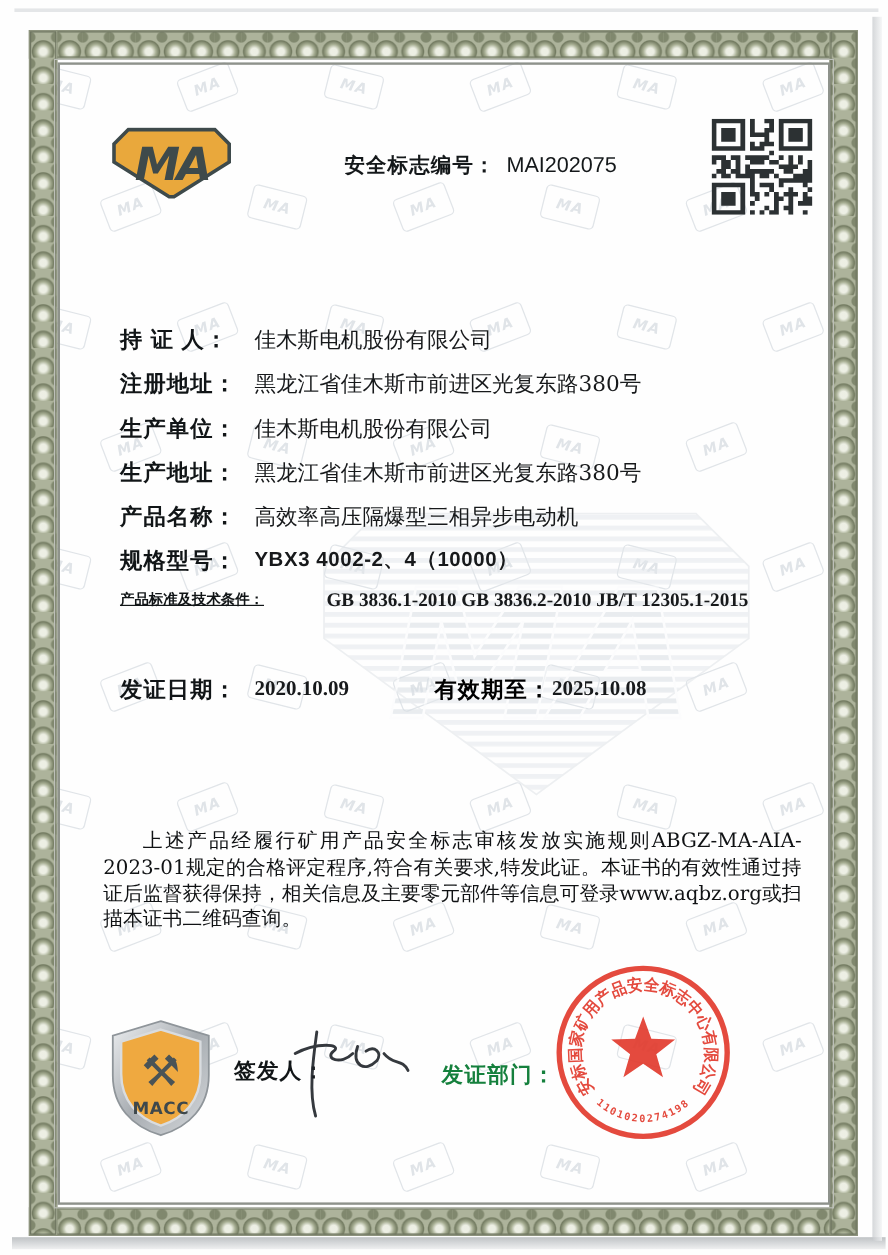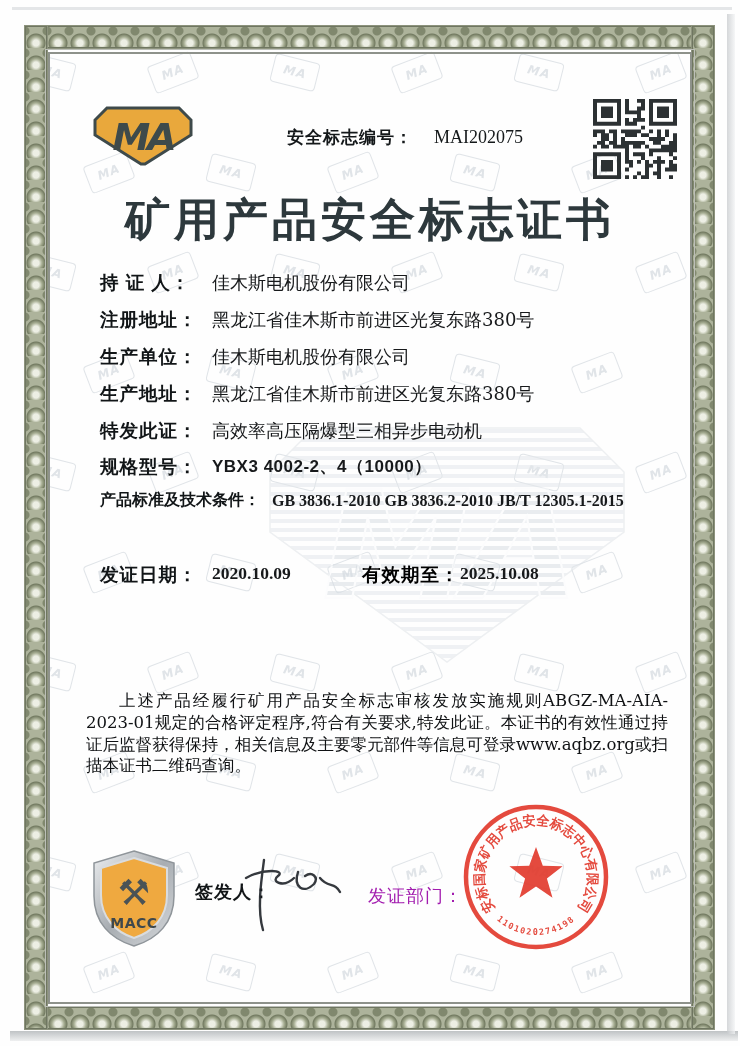--- a/index.html
+++ b/index.html
@@ -29,46 +29,46 @@
   #wm-tiles{position:absolute;inset:0;z-index:0;}
   .wm-tile{position:absolute;width:44px;height:27px;line-height:27px;text-align:center;
        border:1px solid rgba(196,203,211,.5);border-radius:4px;color:rgba(199,206,214,.55);
        font-weight:700;font-style:italic;font-size:12px;letter-spacing:1px;
        font-family:"DejaVu Sans",sans-serif;}
   .wm-big{position:absolute;left:262px;top:420px;z-index:1;opacity:.55;}
   
   .ma-logo{position:absolute;left:93px;top:106px;z-index:2;}
   .certno{position:absolute;left:287px;top:126px;z-index:2;white-space:nowrap;}
   .certno .lab{font-weight:700;font-size:17px;color:#14181a;letter-spacing:1px;}
-  .certno .num{font-family:Liberation Serif, serif;font-size:18px;color:#14181a;margin-left:21px;}
+  .certno .num{font-family:Liberation Sans, sans-serif;font-size:18px;color:#14181a;margin-left:9px;}
   .qr{position:absolute;left:593px;top:99px;z-index:2;}
   .title{position:absolute;left:0;right:0;top:190px;text-align:center;z-index:2;
        font-family:"Liberation Serif",serif;font-weight:700;font-size:45px;color:#2d383c;
        letter-spacing:4px;}
   
   .row{position:absolute;left:100px;right:60px;height:26px;z-index:2;white-space:nowrap;}
   .row .lbl{font-weight:700;font-size:18.5px;color:#111517;letter-spacing:1px;}
   .row .val{position:absolute;left:112px;top:1px;font-family:"DejaVu Serif",serif;
        font-size:18px;color:#17191b;}
   .r5 .val{font-family:"Liberation Sans",sans-serif;font-weight:700;font-size:17px;letter-spacing:.5px;}
-  .r6 .lbl{font-size:16px;letter-spacing:0;}
+  .r6 .lbl{font-size:12px;letter-spacing:0;text-decoration:underline;}
   .r6 .val{left:172px;font-family:"Liberation Serif",serif;font-size:16px;font-weight:600;top:2px;}
   .r8 .val{font-family:"Liberation Serif",serif;font-weight:600;font-size:17.5px;}
   .row .lbl2{position:absolute;left:262px;top:0;font-weight:700;font-size:18.5px;color:#000000;letter-spacing:1px;}
   .row .val2{position:absolute;left:360px;top:1px;font-family:"Liberation Serif",serif;
        font-weight:600;font-size:17.5px;color:#17191b;}
   
   .statement{position:absolute;left:86px;width:582px;top:690px;z-index:2;
        font-family:"DejaVu Serif",serif;font-size:16.5px;line-height:21.8px;color:#101214;
        text-align:justify;text-indent:2em;}
   
   .macc{position:absolute;left:88px;top:848px;z-index:2;}
   .signer{position:absolute;left:195px;top:880px;z-index:2;font-weight:700;font-size:18px;color:#111517;letter-spacing:1px;}
   .sig{position:absolute;left:236px;top:848px;z-index:2;}
-  .dept{position:absolute;left:368px;top:884px;z-index:2;font-weight:400;font-size:18px;color:#a21caf;letter-spacing:1px;}
+  .dept{position:absolute;left:368px;top:884px;z-index:2;font-weight:700;font-size:18px;color:#15803d;letter-spacing:1px;}
   .seal{position:absolute;left:458px;top:799px;z-index:3;opacity:.92;}
 </style>
 </head>
 <body>
 
 <div class="page">
 
   <div id="wm-tiles">
       <div class="wm-tile" style="left: 28px; top: 58px; transform: rotate(14deg);">MA</div>
       <div class="wm-tile" style="left: 150px; top: 58px; transform: rotate(-21deg);">MA</div>
@@ -152,40 +152,39 @@
   </svg>
 
   <div class="certno">
     <span class="lab">安全标志编号：</span><span class="num">MAI202075</span>
   </div>
 
   <svg id="qr-svg" class="qr" width="84" height="80" viewBox="0 0 84 84" preserveAspectRatio="none">
       <path d="M32,0h4v4h-4zM44,0h4v4h-4zM48,0h4v4h-4zM32,4h4v4h-4zM48,4h4v4h-4zM32,8h4v4h-4zM44,8h4v4h-4zM48,8h4v4h-4zM32,12h4v4h-4zM36,12h4v4h-4zM40,12h4v4h-4zM44,12h4v4h-4zM44,16h4v4h-4zM32,20h4v4h-4zM40,20h4v4h-4zM44,20h4v4h-4zM48,20h4v4h-4zM32,24h4v4h-4zM36,24h4v4h-4zM40,24h4v4h-4zM48,28h4v4h-4zM0,32h4v4h-4zM4,32h4v4h-4zM8,32h4v4h-4zM16,32h4v4h-4zM20,32h4v4h-4zM28,32h4v4h-4zM32,32h4v4h-4zM36,32h4v4h-4zM40,32h4v4h-4zM44,32h4v4h-4zM56,32h4v4h-4zM64,32h4v4h-4zM72,32h4v4h-4zM0,36h4v4h-4zM8,36h4v4h-4zM12,36h4v4h-4zM20,36h4v4h-4zM32,36h4v4h-4zM36,36h4v4h-4zM40,36h4v4h-4zM48,36h4v4h-4zM52,36h4v4h-4zM64,36h4v4h-4zM72,36h4v4h-4zM80,36h4v4h-4zM8,40h4v4h-4zM12,40h4v4h-4zM20,40h4v4h-4zM28,40h4v4h-4zM56,40h4v4h-4zM60,40h4v4h-4zM64,40h4v4h-4zM68,40h4v4h-4zM80,40h4v4h-4zM4,44h4v4h-4zM8,44h4v4h-4zM16,44h4v4h-4zM20,44h4v4h-4zM28,44h4v4h-4zM32,44h4v4h-4zM36,44h4v4h-4zM40,44h4v4h-4zM44,44h4v4h-4zM48,44h4v4h-4zM60,44h4v4h-4zM64,44h4v4h-4zM76,44h4v4h-4zM80,44h4v4h-4zM0,48h4v4h-4zM8,48h4v4h-4zM12,48h4v4h-4zM20,48h4v4h-4zM24,48h4v4h-4zM28,48h4v4h-4zM32,48h4v4h-4zM40,48h4v4h-4zM44,48h4v4h-4zM52,48h4v4h-4zM68,48h4v4h-4zM72,48h4v4h-4zM76,48h4v4h-4zM80,48h4v4h-4zM32,52h4v4h-4zM56,52h4v4h-4zM60,52h4v4h-4zM64,52h4v4h-4zM68,52h4v4h-4zM72,52h4v4h-4zM76,52h4v4h-4zM80,52h4v4h-4zM32,56h4v4h-4zM40,56h4v4h-4zM44,56h4v4h-4zM48,56h4v4h-4zM56,56h4v4h-4zM76,56h4v4h-4zM32,60h4v4h-4zM48,60h4v4h-4zM64,60h4v4h-4zM80,60h4v4h-4zM32,64h4v4h-4zM36,64h4v4h-4zM44,64h4v4h-4zM52,64h4v4h-4zM60,64h4v4h-4zM64,64h4v4h-4zM68,64h4v4h-4zM76,64h4v4h-4zM36,68h4v4h-4zM52,68h4v4h-4zM56,68h4v4h-4zM64,68h4v4h-4zM76,68h4v4h-4zM80,68h4v4h-4zM32,72h4v4h-4zM52,72h4v4h-4zM64,72h4v4h-4zM72,72h4v4h-4zM76,72h4v4h-4zM80,72h4v4h-4zM44,76h4v4h-4zM52,76h4v4h-4zM60,76h4v4h-4zM64,76h4v4h-4zM32,80h4v4h-4zM40,80h4v4h-4zM48,80h4v4h-4zM52,80h4v4h-4zM64,80h4v4h-4zM76,80h4v4h-4zM0,0h28v28h-28z M4,4h20v20h-20z M8,8h12v12h-12zM56,0h28v28h-28z M60,4h20v20h-20z M64,8h12v12h-12zM0,56h28v28h-28z M4,60h20v20h-20z M8,64h12v12h-12z" fill="#2c3133" fill-rule="evenodd"></path>
     </svg>
 
-  <div class="title">矿用产品安全标志证书</div>
 
   <div class="row r0" style="top:270px">
     <span class="lbl">持 证 人：</span>
     <span class="val">佳木斯电机股份有限公司</span>
   </div>
   <div class="row r1" style="top:307px">
     <span class="lbl">注册地址：</span>
     <span class="val">黑龙江省佳木斯市前进区光复东路380号</span>
   </div>
   <div class="row r2" style="top:344px">
     <span class="lbl">生产单位：</span>
     <span class="val">佳木斯电机股份有限公司</span>
   </div>
   <div class="row r3" style="top:381px">
     <span class="lbl">生产地址：</span>
     <span class="val">黑龙江省佳木斯市前进区光复东路380号</span>
   </div>
   <div class="row r4" style="top:418px">
-    <span class="lbl">特发此证：</span>
+    <span class="lbl">产品名称：</span>
     <span class="val">高效率高压隔爆型三相异步电动机</span>
   </div>
   <div class="row r5" style="top:454px">
     <span class="lbl">规格型号：</span>
     <span class="val">YBX3 4002-2、4（10000）</span>
   </div>
   <div class="row r6" style="top:490px">
     <span class="lbl">产品标准及技术条件：</span>
     <span class="val">GB 3836.1-2010 GB 3836.2-2010 JB/T 12305.1-2015</span>
   </div>

